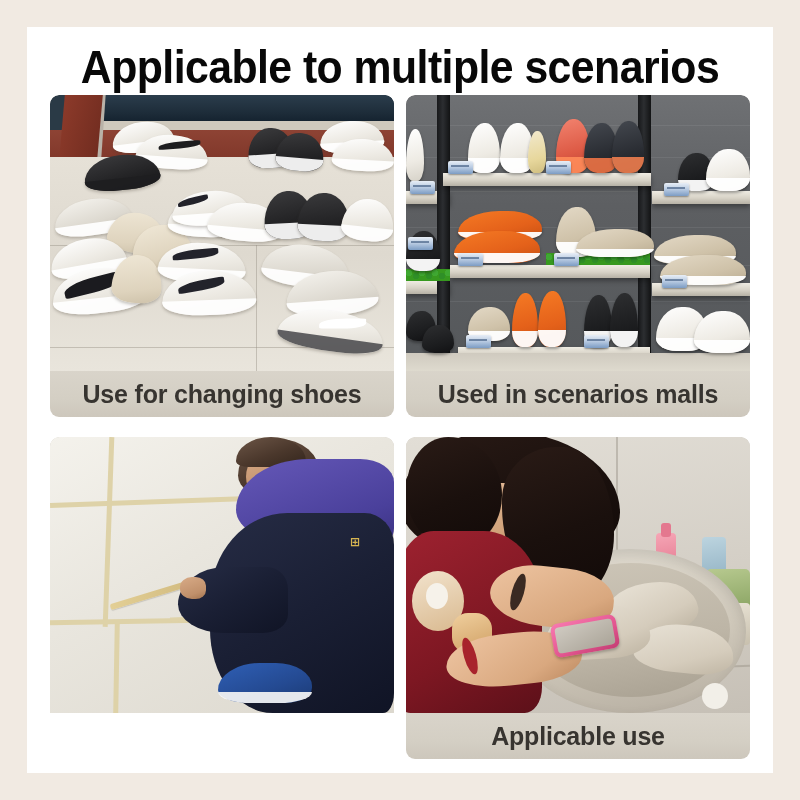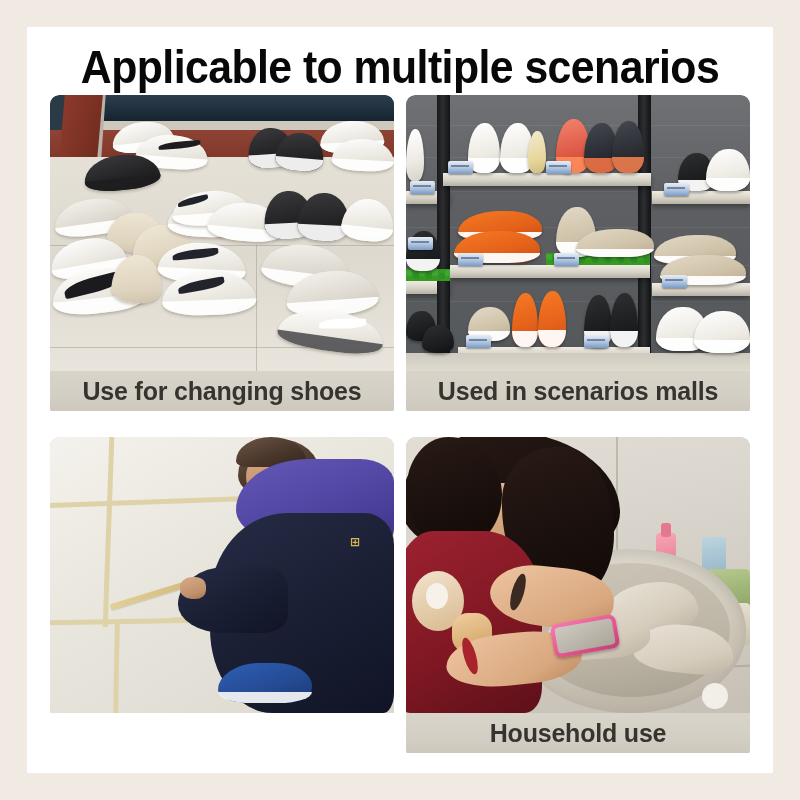--- a/index.html
+++ b/index.html
@@ -72,21 +72,21 @@
     overflow: hidden;
     border-radius: 9px 9px 0 0;
     background: #cfcac2;
   }
 
   .caption {
     position: absolute;
     left: 0;
     top: 276px;
     width: 344px;
-    height: 40px;
+    height: 46px;
     background: linear-gradient(180deg, #d9d4ca 0%, #d4cfc4 60%, #cdc7bc 100%);
     display: flex;
     align-items: center;
     justify-content: center;
     box-sizing: border-box;
     padding: 13px 8px;
   }
   .caption-text {
     font-family: "Liberation Sans", sans-serif;
     font-size: 25px;
@@ -620,18 +620,18 @@
         <div class="p4-arm" style="left:84px;top:130px;width:124px;height:60px;border-radius:40% 42% 40% 46% / 54% 50% 46% 50%;transform:rotate(6deg);"></div>
         <div class="p4-band" style="left:106px;top:136px;width:12px;height:38px;transform:rotate(16deg);background:#3a2a22;"></div>
         <div class="p4-arm" style="left:40px;top:196px;width:136px;height:52px;border-radius:42% 44% 38% 44% / 54% 52% 46% 48%;transform:rotate(-6deg);"></div>
         <div class="p4-band" style="left:58px;top:200px;width:12px;height:38px;transform:rotate(-16deg);background:#a8232c;"></div>
 
         <div class="p4-brush" style="left:146px;top:182px;width:66px;height:34px;transform:rotate(-10deg);">
           <div class="p4-brush-in"></div>
         </div>
       </div>
       <div class="caption">
-        <span class="caption-text">Household use</span>
+        <span class="caption-text">Applicable use</span>
       </div>
     </div>
 
   </div>
 </div>
 
 </body></html>

